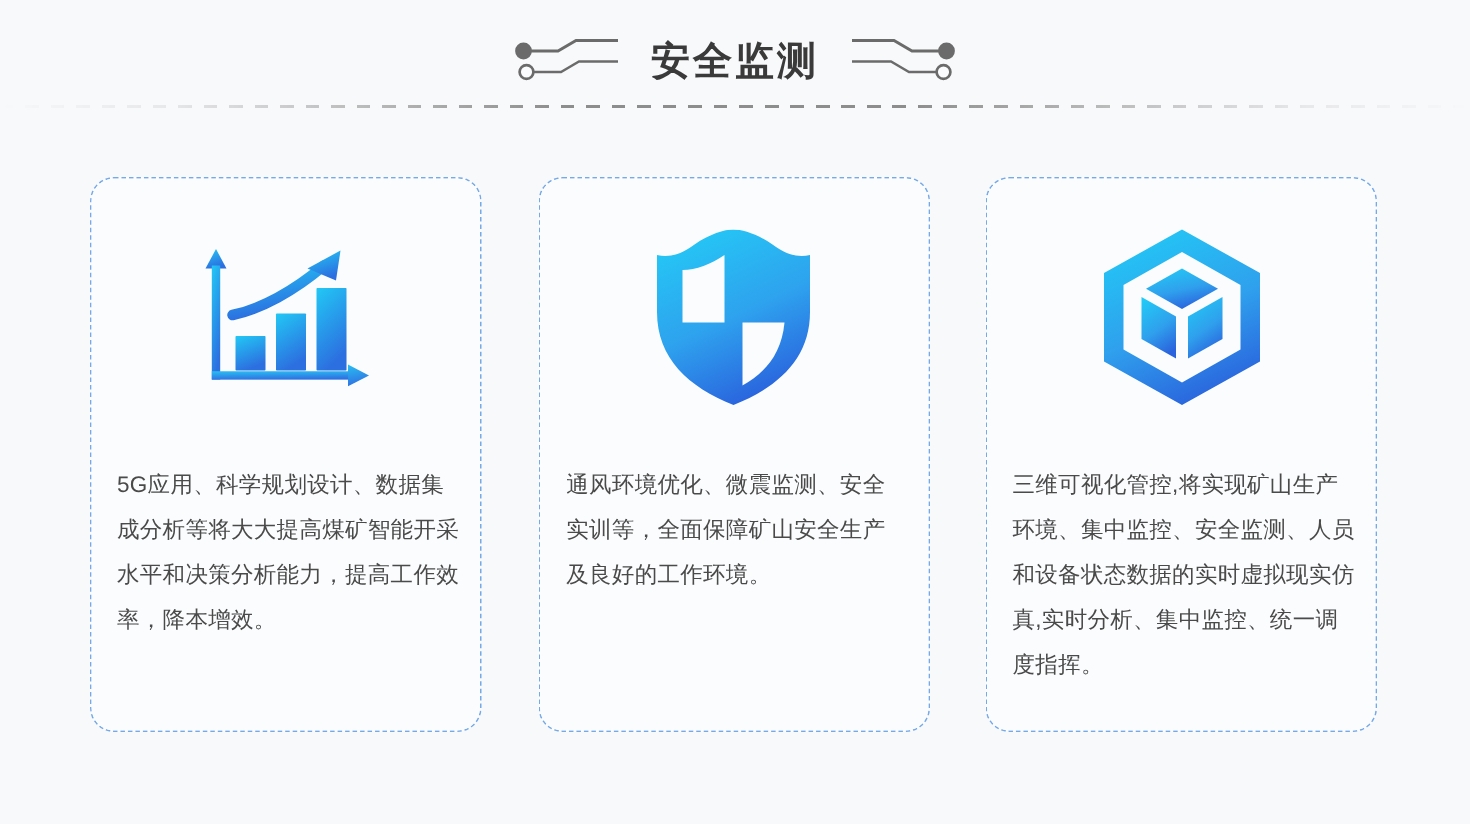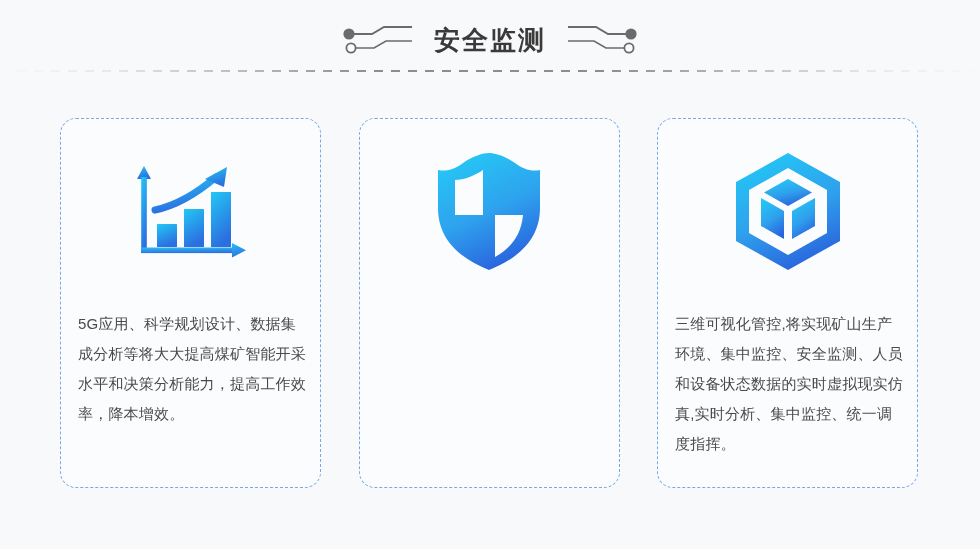--- a/index.html
+++ b/index.html
@@ -202,20 +202,21 @@
           </defs>
           <path d="M5 17 C14 19 22 16 30 10 C40 3 50 0 56 0 C62 0 72 3 82 10 C90 16 98 19 107 17
                    L107 55 C107 86 86 105 56 117 C26 105 5 86 5 55 Z" fill="url(#g2)"></path>
 
           <path d="M22 27 C31 27 41 23 50 17 L50 62 L22 62 Z" fill="#fbfcfe"></path>
 
           <path d="M62 62 L90 62 C88 84 76 96 62 104 Z" fill="#fbfcfe"></path>
         </svg>
       </span>
     </div>
+    <div class="card-text c2">通风环境优化、微震监测、安全实训等，全面保障矿山安全生产及良好的工作环境。</div>
   </div>
 
   <div class="card">
     <div class="card-icon">
       <span>
         <svg width="116" height="122" viewBox="0 0 116 122">
           <defs>
             <linearGradient id="g3" x1="0.2" y1="0" x2="0.6" y2="1">
               <stop offset="0%" stop-color="#22c9f6"></stop>
               <stop offset="55%" stop-color="#2fa0ed"></stop>

